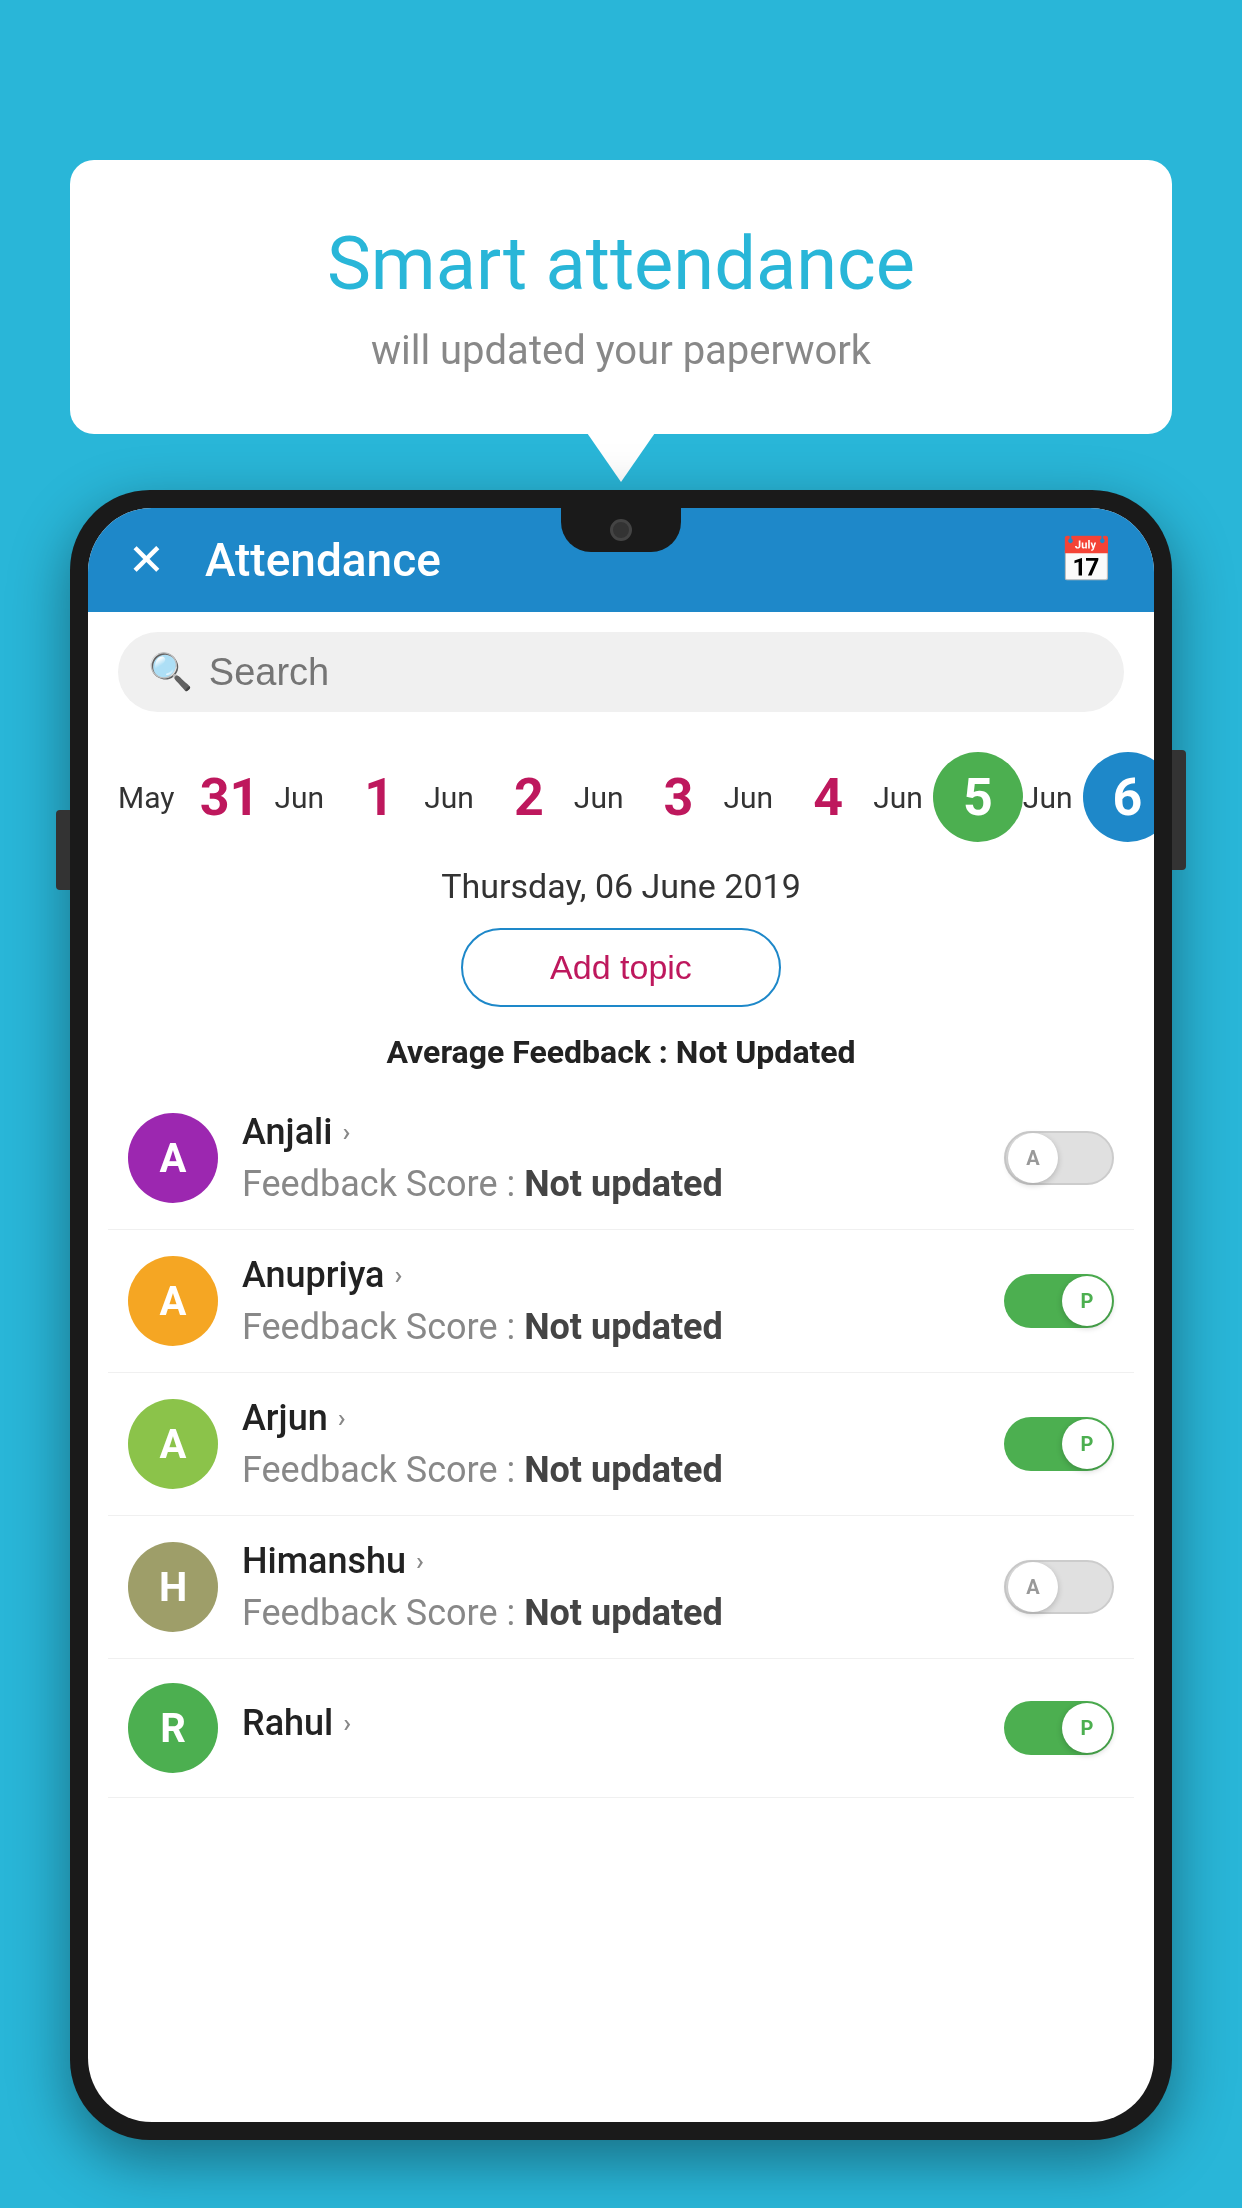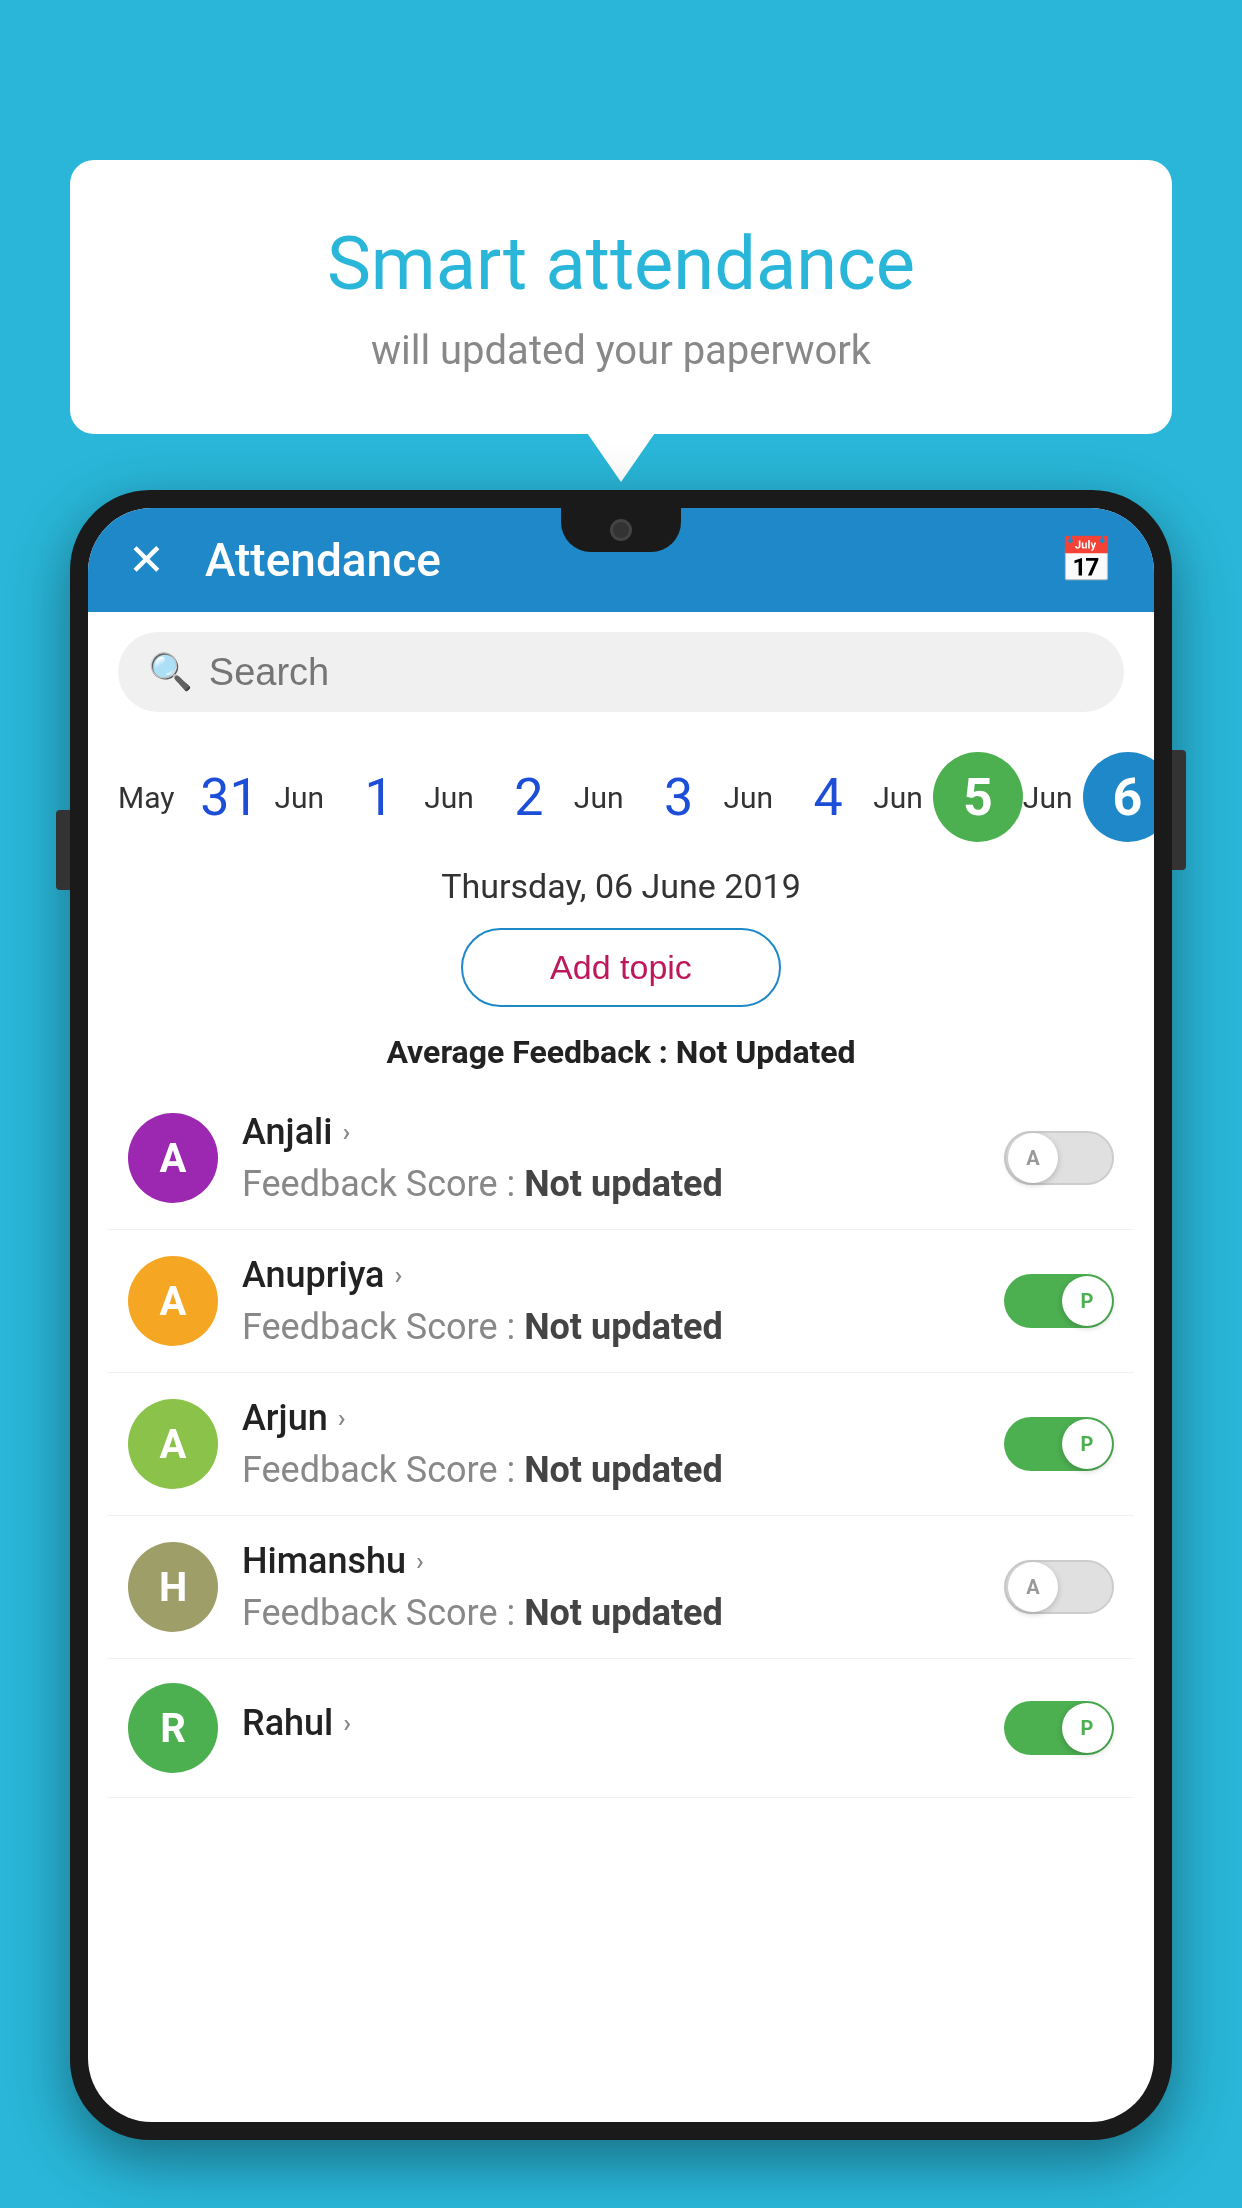--- a/index.html
+++ b/index.html
@@ -223,22 +223,22 @@
       cursor: pointer;
     }
 
     .date-month {
       font-size: 30px;
       color: #333;
     }
 
     .date-day {
       font-size: 52px;
-      font-weight: 400;
-      color: #1d4ed8;
+      font-weight: 700;
+      color: #be185d;
       width: 90px;
       height: 90px;
       display: flex;
       align-items: center;
       justify-content: center;
       border-radius: 50%;
     }
 
     .date-day.selected-green {
       background: #4caf50;

